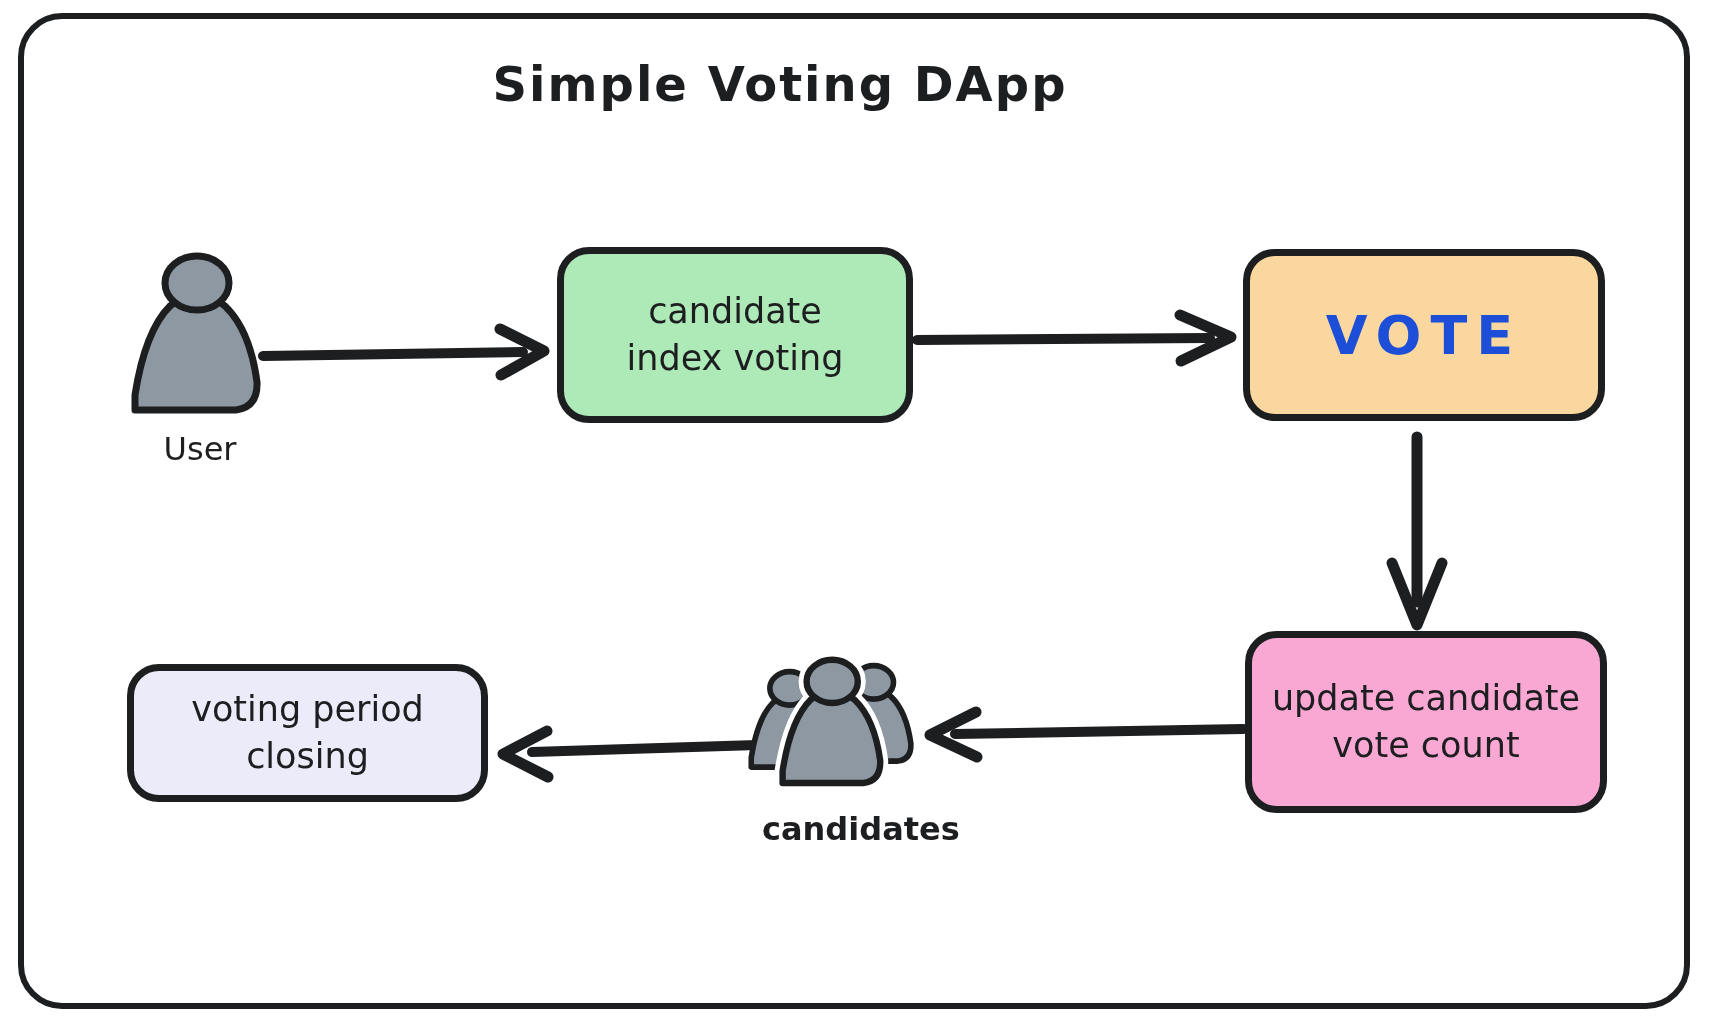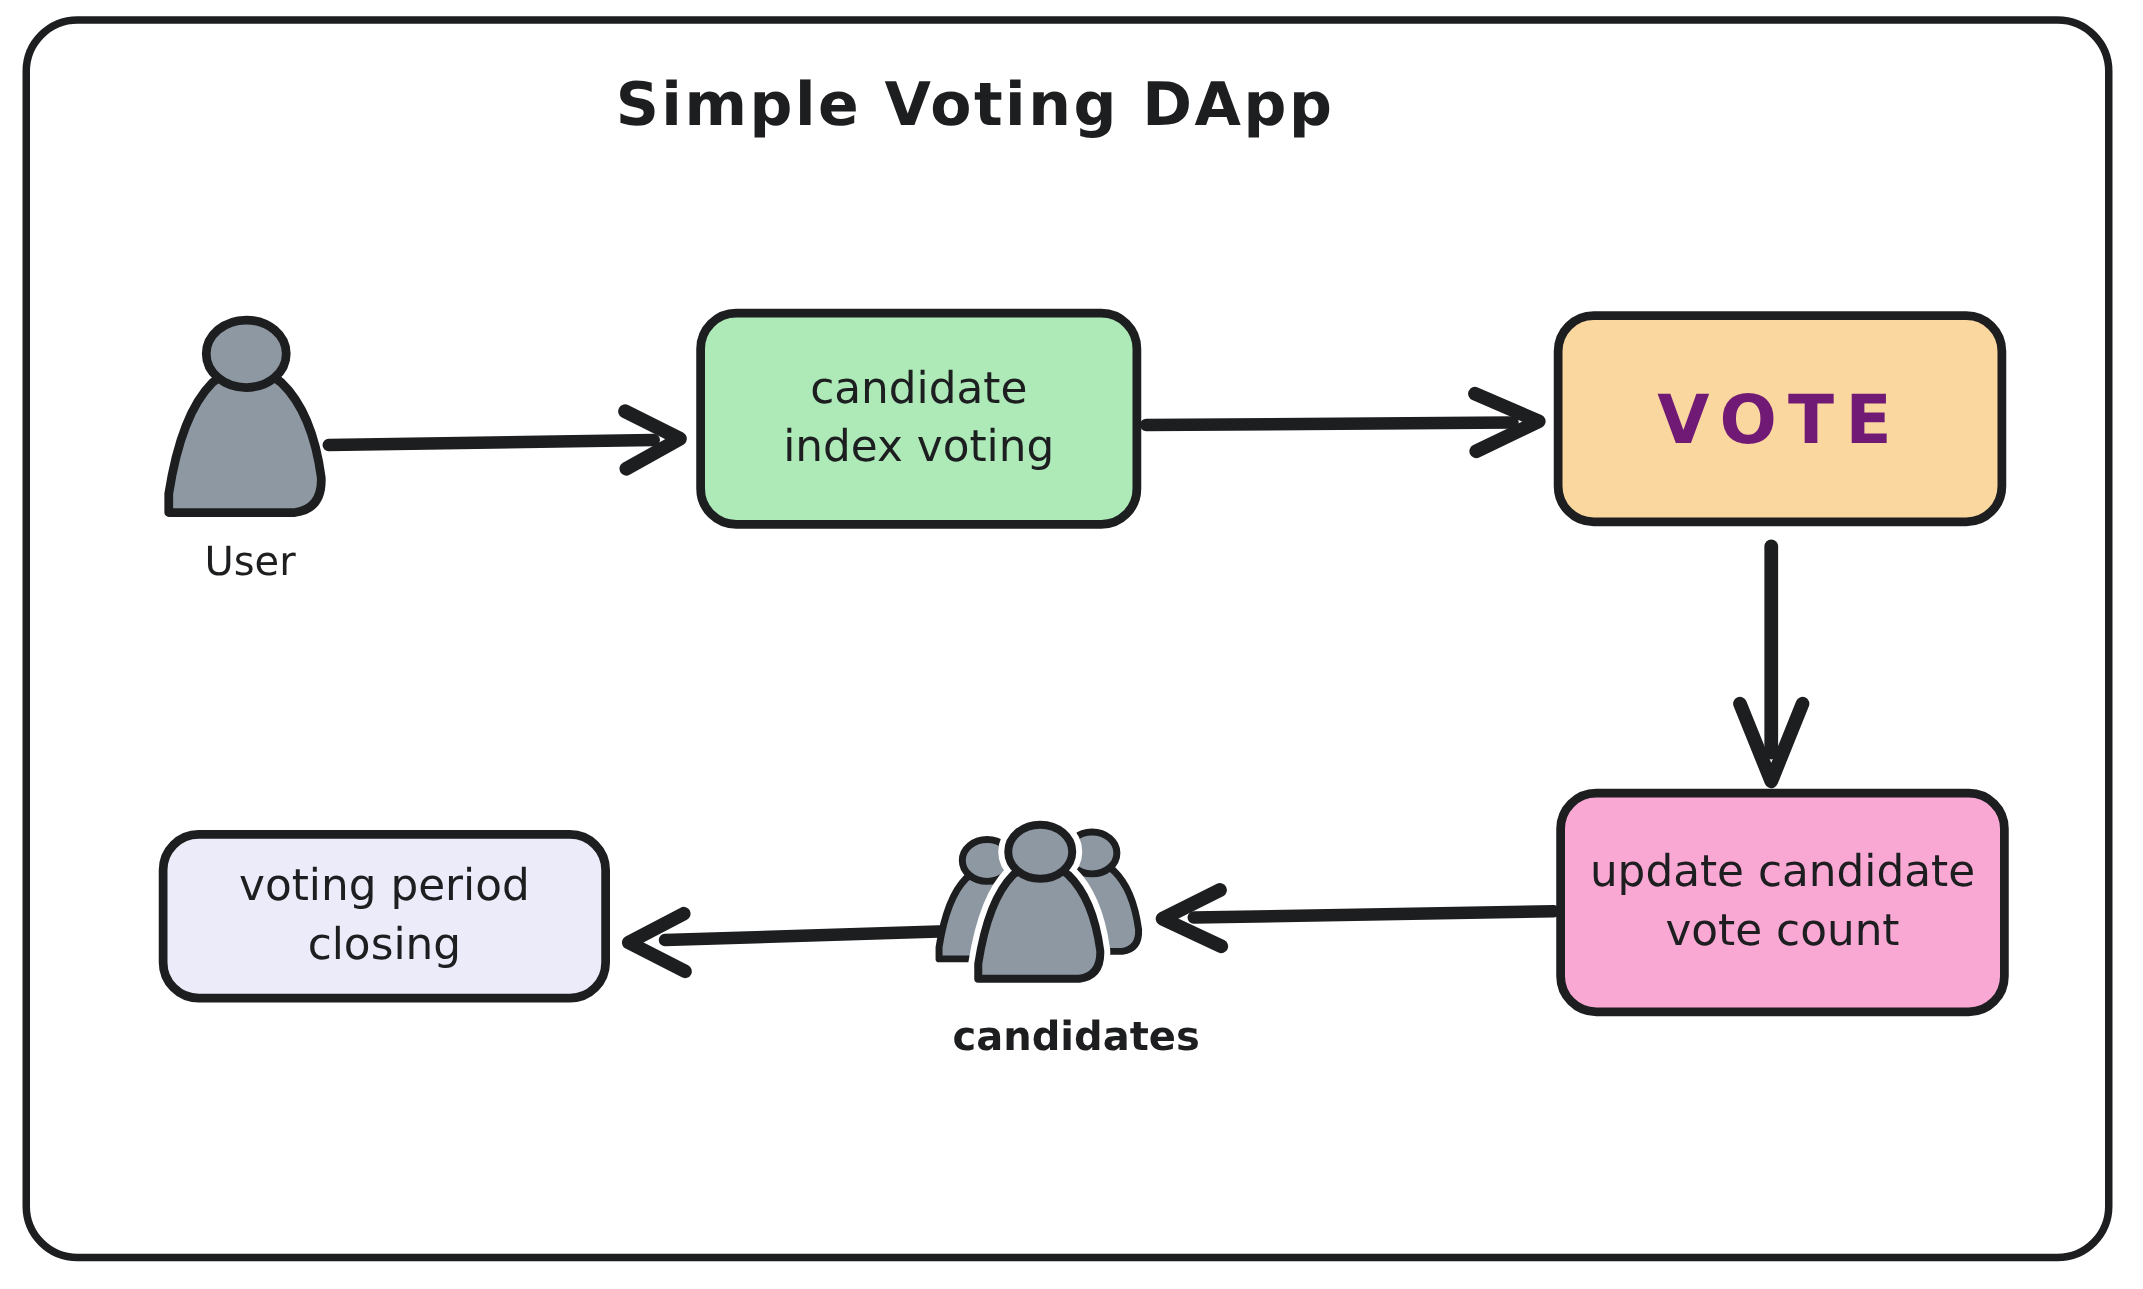--- a/index.html
+++ b/index.html
@@ -77,21 +77,21 @@
 
   <div class="frame"></div>
 
   <div class="title">Simple Voting DApp</div>
 
   <div class="node node-candidate-index" style="background-color: rgb(174, 233, 184); border-color: rgb(29, 30, 32); color: rgb(29, 30, 32);">
     <div>candidate</div>
     <div>index voting</div>
   </div>
 
-  <div class="node node-vote" style="background-color: rgb(251, 215, 160); border-color: rgb(29, 30, 32); color: #701a75;">
+  <div class="node node-vote" style="background-color: rgb(251, 215, 160); border-color: rgb(29, 30, 32); color: #1d4ed8;">
     <div>VOTE</div>
   </div>
 
   <div class="node node-update-count" style="background-color: #f9a8d4; border-color: rgb(29, 30, 32); color: rgb(29, 30, 32);">
     <div>update candidate</div>
     <div>vote count</div>
   </div>
 
   <div class="node node-voting-period" style="background-color: rgb(235, 235, 250); border-color: rgb(29, 30, 32); color: rgb(29, 30, 32);">
     <div>voting period</div>

